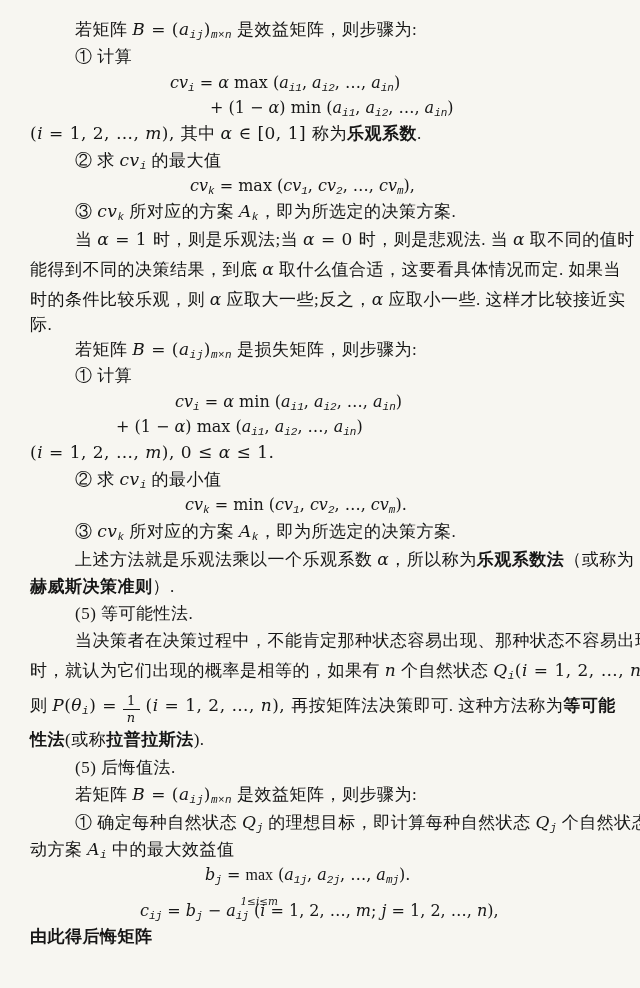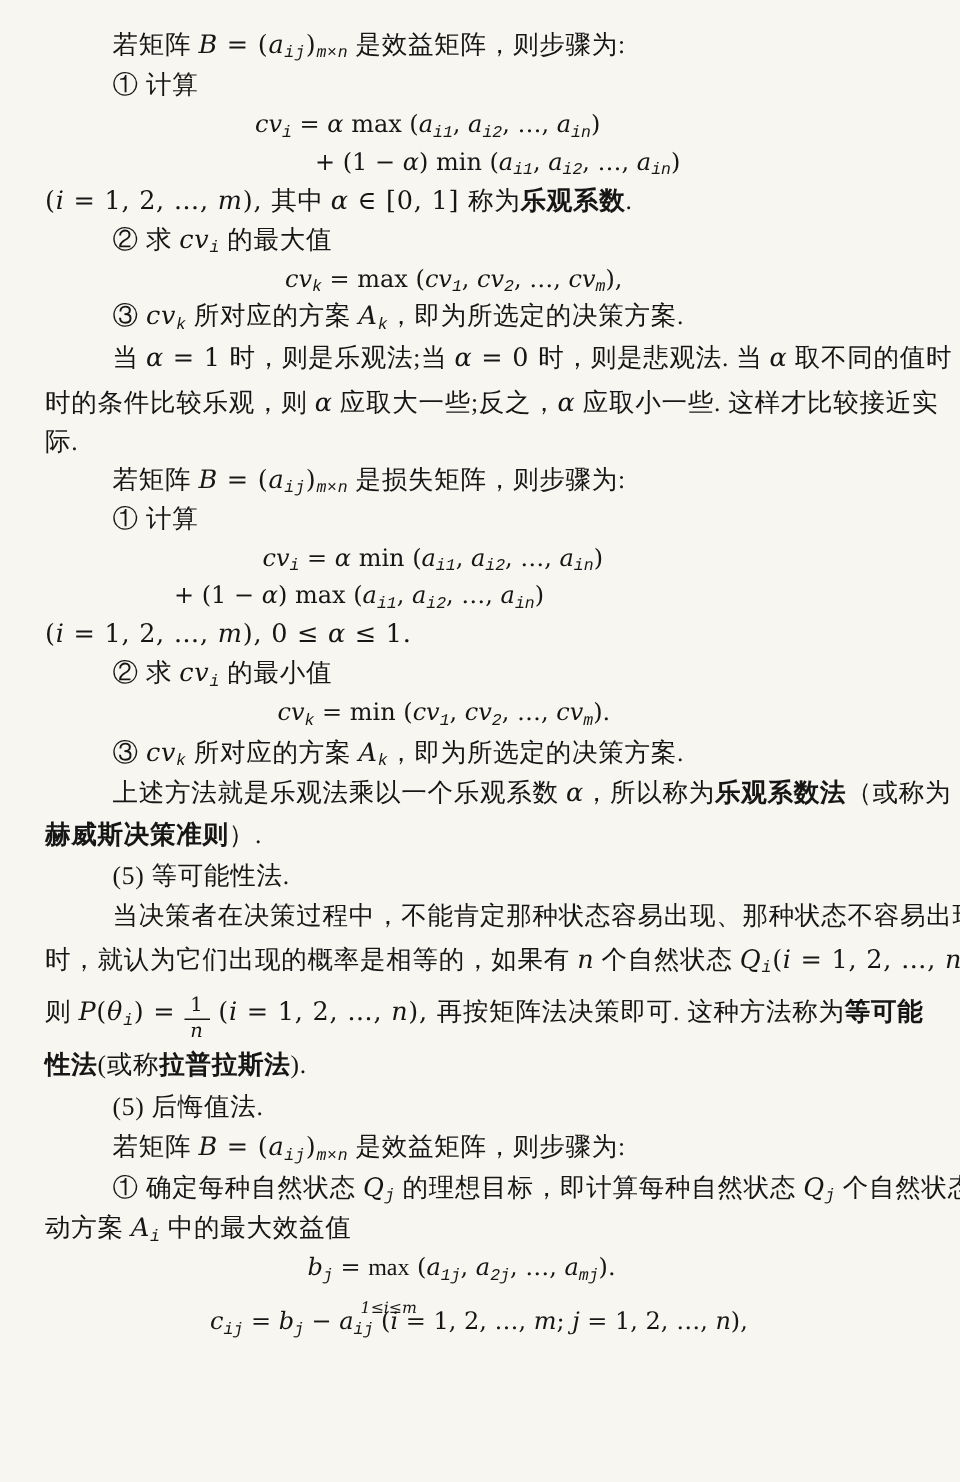--- a/index.html
+++ b/index.html
@@ -49,20 +49,21 @@
   <div>
       <div class="line k-pi" style="height: 27px; line-height: 27px;"><span class="tn">若矩阵 </span><span class="tv">B</span><span class="tr"> = (</span><span class="tv">a<sub>ij</sub></span><span class="tr">)<sub>m×n</sub></span><span class="tn"> 是效益矩阵，则步骤为:</span></div>
       <div class="line k-pi" style="height: 27px; line-height: 27px;"><span class="tn">① 计算</span></div>
       <div class="line k-f" style="height: 25px; line-height: 25px; margin-left: 140px;"><span class="tv">cv<sub>i</sub></span><span class="tr"> = </span><span class="tv">α</span><span class="tr"> max (</span><span class="tv">a<sub>i1</sub></span><span class="tr">, </span><span class="tv">a<sub>i2</sub></span><span class="tr">, …, </span><span class="tv">a<sub>in</sub></span><span class="tr">)</span></div>
       <div class="line k-f" style="height: 25px; line-height: 25px; margin-left: 180px;"><span class="tr">+ (1 − </span><span class="tv">α</span><span class="tr">) min (</span><span class="tv">a<sub>i1</sub></span><span class="tr">, </span><span class="tv">a<sub>i2</sub></span><span class="tr">, …, </span><span class="tv">a<sub>in</sub></span><span class="tr">)</span></div>
       <div class="line k-p" style="height: 27px; line-height: 27px;"><span class="tr">(</span><span class="tv">i</span><span class="tr"> = 1, 2, …, </span><span class="tv">m</span><span class="tr">), </span><span class="tn">其中 </span><span class="tv">α</span><span class="tr"> ∈ [0, 1] </span><span class="tn">称为</span><span class="tb">乐观系数</span><span class="tn">.</span></div>
       <div class="line k-pi" style="height: 26px; line-height: 26px;"><span class="tn">② 求 </span><span class="tv">cv<sub>i</sub></span><span class="tn"> 的最大值</span></div>
       <div class="line k-f" style="height: 25px; line-height: 25px; margin-left: 160px;"><span class="tv">cv<sub>k</sub></span><span class="tr"> = max (</span><span class="tv">cv<sub>1</sub></span><span class="tr">, </span><span class="tv">cv<sub>2</sub></span><span class="tr">, …, </span><span class="tv">cv<sub>m</sub></span><span class="tr">),</span></div>
       <div class="line k-pi" style="height: 26px; line-height: 26px;"><span class="tn">③ </span><span class="tv">cv<sub>k</sub></span><span class="tn"> 所对应的方案 </span><span class="tv">A<sub>k</sub></span><span class="tn">，即为所选定的决策方案.</span></div>
       <div class="line k-pi" style="height: 30px; line-height: 30px;"><span class="tn">当 </span><span class="tv">α</span><span class="tr"> = 1 </span><span class="tn">时，则是乐观法;当 </span><span class="tv">α</span><span class="tr"> = 0 </span><span class="tn">时，则是悲观法. 当 </span><span class="tv">α</span><span class="tn"> 取不同的值时，可</span></div>
+      <div class="line k-p" style="height: 30px; line-height: 30px;"><span class="tn">能得到不同的决策结果，到底 </span><span class="tv">α</span><span class="tn"> 取什么值合适，这要看具体情况而定. 如果当</span></div>
       <div class="line k-p" style="height: 30px; line-height: 30px;"><span class="tn">时的条件比较乐观，则 </span><span class="tv">α</span><span class="tn"> 应取大一些;反之，</span><span class="tv">α</span><span class="tn"> 应取小一些. 这样才比较接近实</span></div>
       <div class="line k-p" style="height: 22px; line-height: 22px;"><span class="tn">际.</span></div>
       <div class="line k-pi" style="height: 27px; line-height: 27px;"><span class="tn">若矩阵 </span><span class="tv">B</span><span class="tr"> = (</span><span class="tv">a<sub>ij</sub></span><span class="tr">)<sub>m×n</sub></span><span class="tn"> 是损失矩阵，则步骤为:</span></div>
       <div class="line k-pi" style="height: 26px; line-height: 26px;"><span class="tn">① 计算</span></div>
       <div class="line k-f" style="height: 25px; line-height: 25px; margin-left: 145px;"><span class="tv">cv<sub>i</sub></span><span class="tr"> = </span><span class="tv">α</span><span class="tr"> min (</span><span class="tv">a<sub>i1</sub></span><span class="tr">, </span><span class="tv">a<sub>i2</sub></span><span class="tr">, …, </span><span class="tv">a<sub>in</sub></span><span class="tr">)</span></div>
       <div class="line k-f" style="height: 25px; line-height: 25px; margin-left: 86px;"><span class="tr">+ (1 − </span><span class="tv">α</span><span class="tr">) max (</span><span class="tv">a<sub>i1</sub></span><span class="tr">, </span><span class="tv">a<sub>i2</sub></span><span class="tr">, …, </span><span class="tv">a<sub>in</sub></span><span class="tr">)</span></div>
       <div class="line k-p" style="height: 27px; line-height: 27px;"><span class="tr">(</span><span class="tv">i</span><span class="tr"> = 1, 2, …, </span><span class="tv">m</span><span class="tr">), 0 ≤ </span><span class="tv">α</span><span class="tr"> ≤ 1.</span></div>
       <div class="line k-pi" style="height: 26px; line-height: 26px;"><span class="tn">② 求 </span><span class="tv">cv<sub>i</sub></span><span class="tn"> 的最小值</span></div>
       <div class="line k-f" style="height: 26px; line-height: 26px; margin-left: 155px;"><span class="tv">cv<sub>k</sub></span><span class="tr"> = min (</span><span class="tv">cv<sub>1</sub></span><span class="tr">, </span><span class="tv">cv<sub>2</sub></span><span class="tr">, …, </span><span class="tv">cv<sub>m</sub></span><span class="tr">).</span></div>
       <div class="line k-pi" style="height: 27px; line-height: 27px;"><span class="tn">③ </span><span class="tv">cv<sub>k</sub></span><span class="tn"> 所对应的方案 </span><span class="tv">A<sub>k</sub></span><span class="tn">，即为所选定的决策方案.</span></div>
@@ -72,15 +73,16 @@
       <div class="line k-pi" style="height: 28px; line-height: 28px;"><span class="tn">当决策者在决策过程中，不能肯定那种状态容易出现、那种状态不容易出现</span></div>
       <div class="line k-p" style="height: 30px; line-height: 30px;"><span class="tn">时，就认为它们出现的概率是相等的，如果有 </span><span class="tv">n</span><span class="tn"> 个自然状态 </span><span class="tv">Q<sub>i</sub></span><span class="tr">(</span><span class="tv">i</span><span class="tr"> = 1, 2, …, </span><span class="tv">n</span><span class="tr">),</span></div>
       <div class="line k-p" style="height: 40px; line-height: 40px;"><span class="tn">则 </span><span class="tv">P</span><span class="tr">(</span><span class="tv">θ<sub>i</sub></span><span class="tr">) = </span><span class="frac"><span class="num">1</span><span class="den">n</span></span><span class="tr"> (</span><span class="tv">i</span><span class="tr"> = 1, 2, …, </span><span class="tv">n</span><span class="tr">), </span><span class="tn">再按矩阵法决策即可. 这种方法称为</span><span class="tb">等可能</span></div>
       <div class="line k-p" style="height: 29px; line-height: 29px;"><span class="tb">性法</span><span class="tn">(或称</span><span class="tb">拉普拉斯法</span><span class="tn">).</span></div>
       <div class="line k-pi" style="height: 27px; line-height: 27px;"><span class="tn">(5) 后悔值法.</span></div>
       <div class="line k-pi" style="height: 27px; line-height: 27px;"><span class="tn">若矩阵 </span><span class="tv">B</span><span class="tr"> = (</span><span class="tv">a<sub>ij</sub></span><span class="tr">)<sub>m×n</sub></span><span class="tn"> 是效益矩阵，则步骤为:</span></div>
       <div class="line k-pi" style="height: 28px; line-height: 28px;"><span class="tn">① 确定每种自然状态 </span><span class="tv">Q<sub>j</sub></span><span class="tn"> 的理想目标，即计算每种自然状态 </span><span class="tv">Q<sub>j</sub></span><span class="tn"> 个自然状态</span></div>
       <div class="line k-p" style="height: 26px; line-height: 26px;"><span class="tn">动方案 </span><span class="tv">A<sub>i</sub></span><span class="tn"> 中的最大效益值</span></div>
       <div class="line k-f" style="height: 36px; line-height: 26px; margin-left: 175px;"><span class="tv">b<sub>j</sub></span><span class="tr"> = </span><span class="uo"><span class="uo-main">max</span><span class="uo-under">1≤i≤m</span></span><span class="tr"> (</span><span class="tv">a<sub>1j</sub></span><span class="tr">, </span><span class="tv">a<sub>2j</sub></span><span class="tr">, …, </span><span class="tv">a<sub>mj</sub></span><span class="tr">).</span></div>
       <div class="line k-f" style="height: 26px; line-height: 26px; margin-left: 110px;"><span class="tv">c<sub>ij</sub></span><span class="tr"> = </span><span class="tv">b<sub>j</sub></span><span class="tr"> − </span><span class="tv">a<sub>ij</sub></span><span class="tr"> (</span><span class="tv">i</span><span class="tr"> = 1, 2, …, </span><span class="tv">m</span><span class="tr">; </span><span class="tv">j</span><span class="tr"> = 1, 2, …, </span><span class="tv">n</span><span class="tr">),</span></div>
+      <div class="line k-p" style="height: 26px; line-height: 26px;"><span class="tb">由此得后悔矩阵</span></div>
     </div>
 
 </div>
 
 </body></html>

